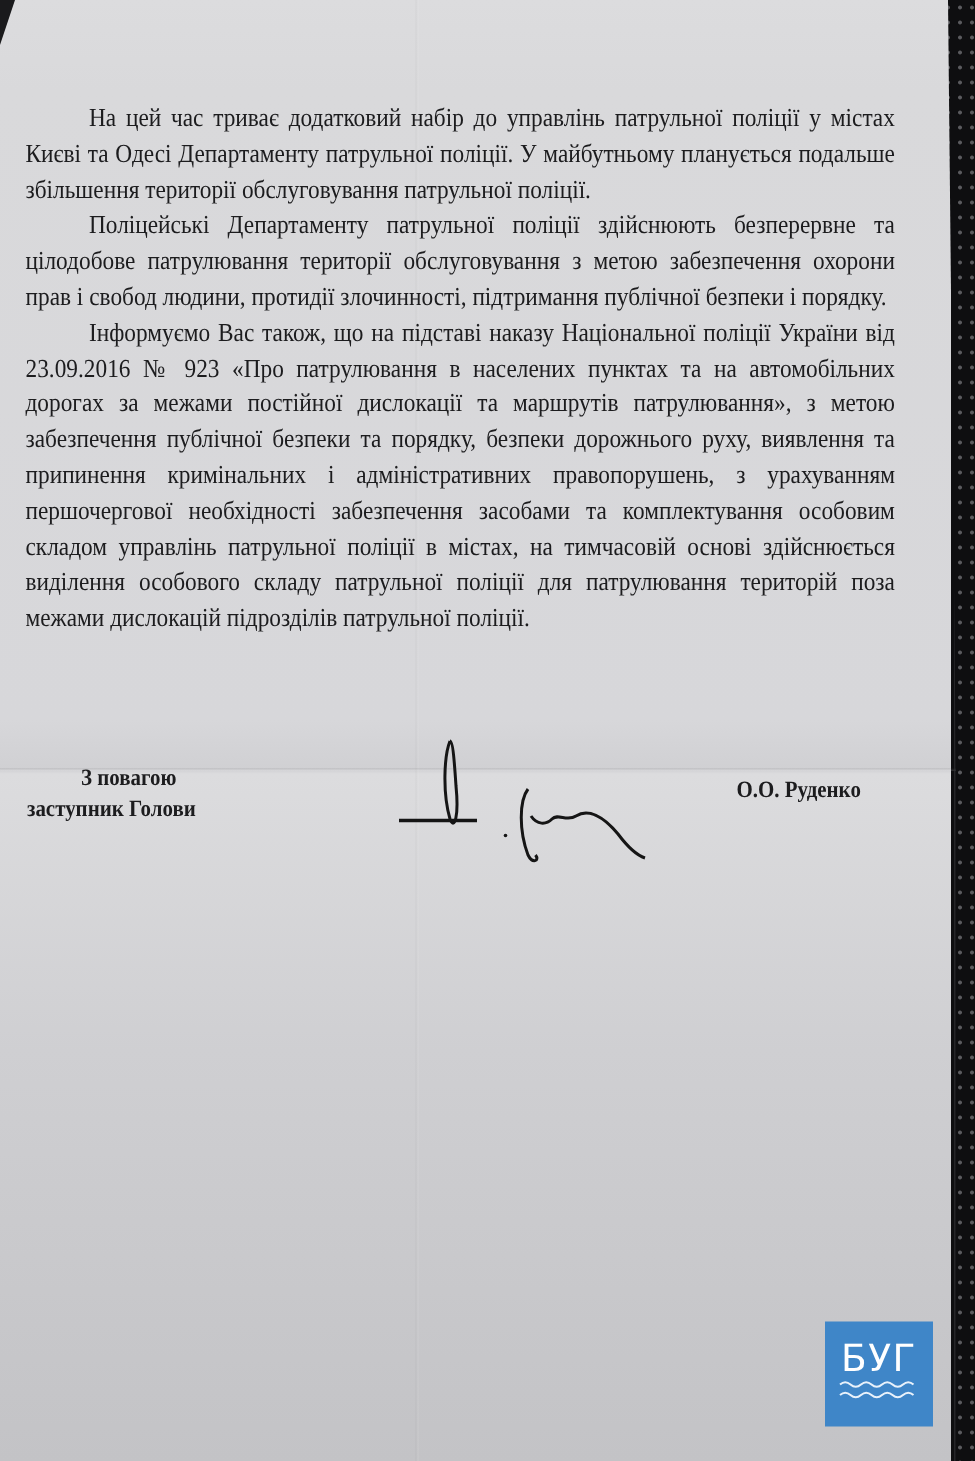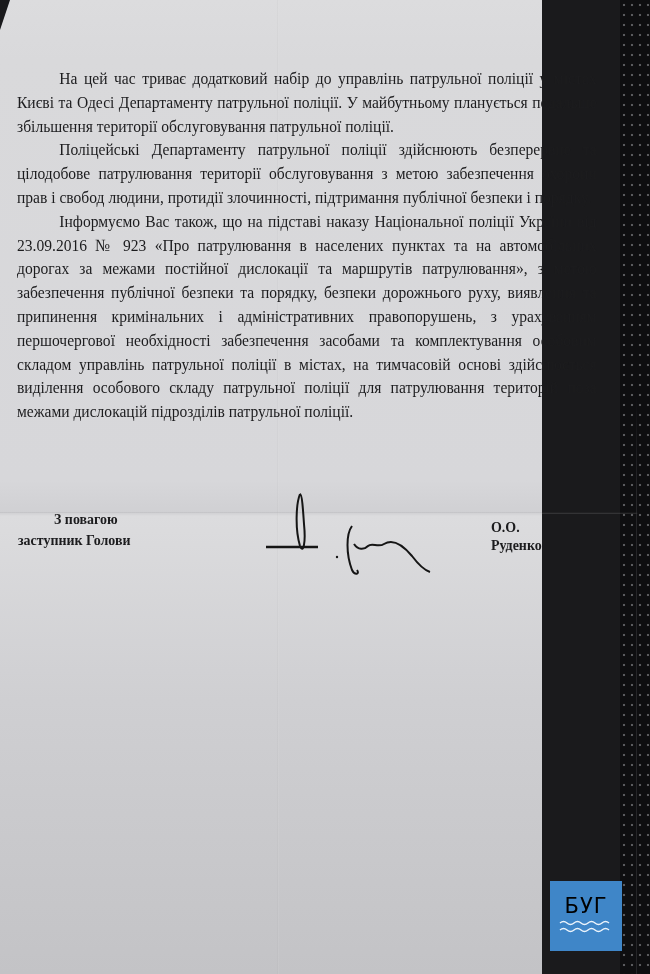--- a/index.html
+++ b/index.html
@@ -8,21 +8,21 @@
     background: #1a1a1c;
     font-family: "Liberation Serif", "DejaVu Serif", serif;
   }
   .backdrop-dots {
     position: absolute; top: 0; right: 0; width: 30px; height: 974px;
     background-color: #0e0e10;
     background-image: radial-gradient(circle, #5a5a5e 1px, transparent 1.6px);
     background-size: 8px 10px;
   }
   .paper {
-    position: absolute; left: 0; top: 0; width: 542px; height: 974px;
+    position: absolute; left: 0; top: 0; width: 634px; height: 974px;
     clip-path: polygon(10px 0, 632px 0, 642px 974px, 0 974px, 0 30px);
     background:
       linear-gradient(180deg, #dcdcde 0px, #d9d9db 60px, #d7d7da 480px, #d0d0d3 513px, #dcdcde 516px, #cfcfd2 700px, #c3c3c6 974px);
   }
   .paper::before {
     
     content: ""; position: absolute; left: 277px; top: 0; width: 2px; height: 974px;
     background: linear-gradient(90deg, rgba(0,0,0,0.04), rgba(255,255,255,0.12));
   }
   .fold-h {
@@ -47,21 +47,21 @@
   .sig-name {
     position: absolute; left: 491px; top: 518px; font-weight: bold; font-size: 15.5px;
     color: #1c1c1e; transform: scaleX(0.9); transform-origin: left top;
   }
   .signature { position: absolute; left: 262px; top: 484px; width: 180px; height: 100px; }
   .logo {
     position: absolute; left: 550px; top: 881px; width: 72px; height: 70px;
     background: #3f86c8; display: flex; flex-direction: column; align-items: center;
   }
   .logo-text {
-    color: #000000; font-family: "DejaVu Sans", sans-serif; font-size: 21px;
+    color: #ffffff; font-family: "DejaVu Sans", sans-serif; font-size: 25px;
     margin-top: 14px; letter-spacing: 1px; line-height: 22px;
   }
   .logo-waves { margin-top: 2px; }
 </style>
 </head>
 <body>
 
 <div class="backdrop-dots"></div>
 
 <div class="paper">

